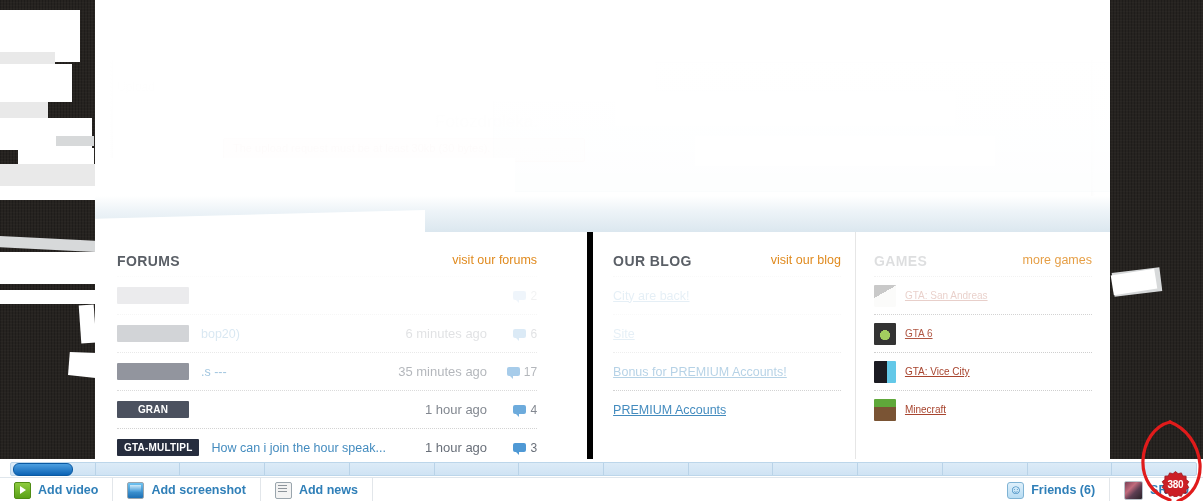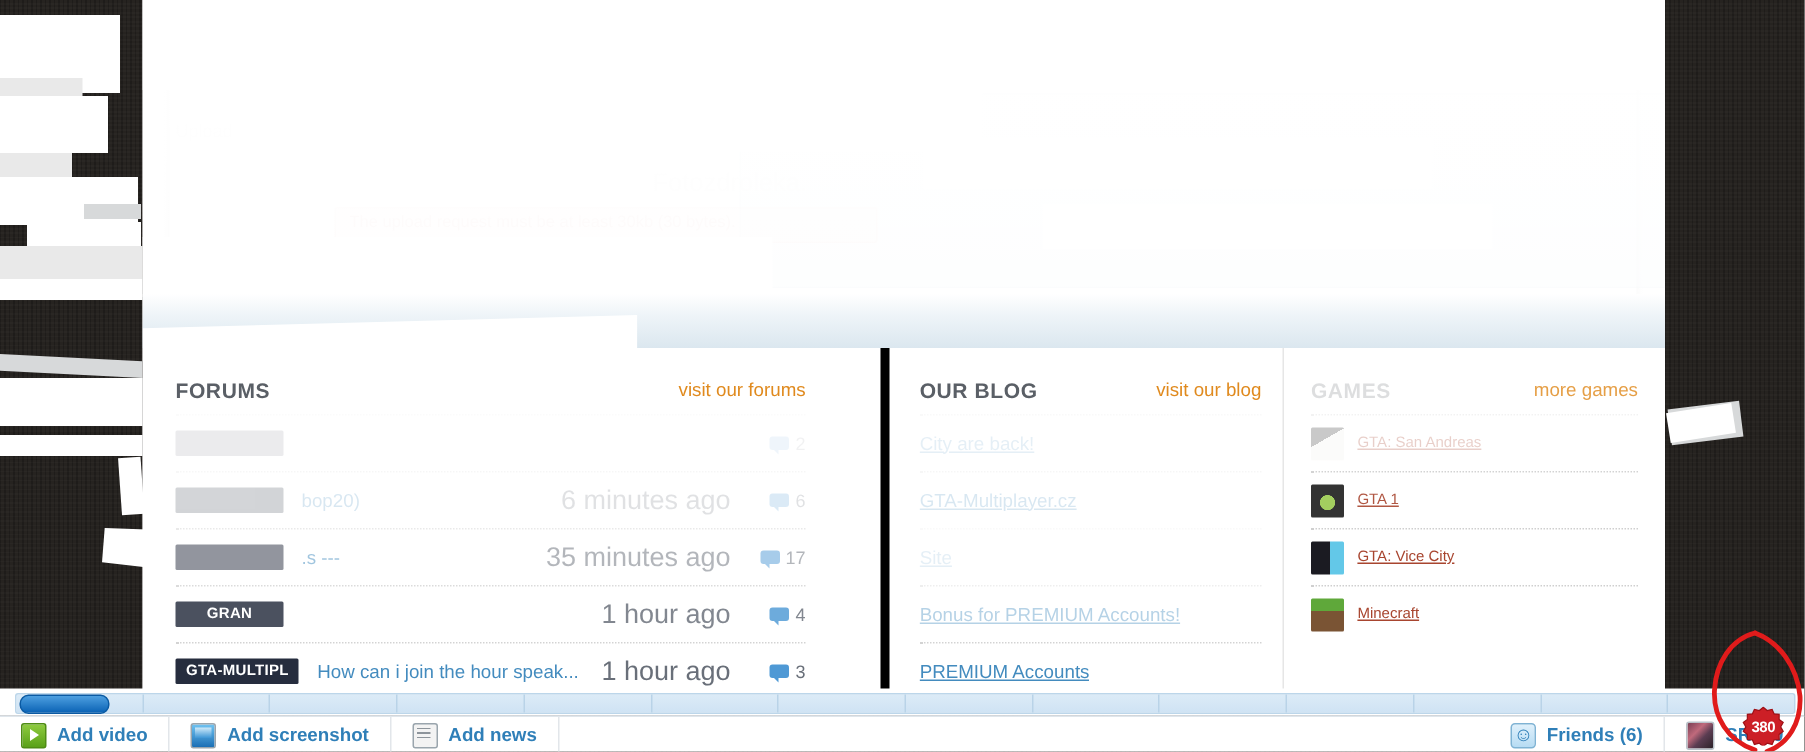--- a/index.html
+++ b/index.html
@@ -112,21 +112,21 @@
   .tag{
     flex:0 0 auto;min-width:58px;max-width:78px;height:17px;line-height:17px;
     background:#0f172a;color:#fff;font-size:10px;font-weight:bold;
     padding:0 7px;text-align:center;overflow:hidden;white-space:nowrap;
     border-radius:1px;letter-spacing:.2px;
   }
   .f-title{
     flex:1 1 auto;margin-left:12px;font-size:12.5px;color:#2f7fb8;
     white-space:nowrap;overflow:hidden;text-overflow:ellipsis;
   }
-  .f-time{flex:0 0 auto;font-size:18px;color:#59606b;margin-right:16px;white-space:nowrap;}
+  .f-time{flex:0 0 auto;font-size:13px;color:#59606b;margin-right:16px;white-space:nowrap;}
   .f-cm{flex:0 0 auto;width:34px;display:flex;align-items:center;gap:4px;justify-content:flex-end;}
   .bubble{
     width:13px;height:9px;background:#3d8fd1;border-radius:2px;position:relative;display:block;
   }
   .bubble:after{
     content:"";position:absolute;left:2px;bottom:-3px;
     border-left:4px solid transparent;border-right:0 solid transparent;
     border-top:4px solid #3d8fd1;
   }
   .f-cm-n{font-size:12px;color:#59606b;}
@@ -328,23 +328,20 @@
     </div>
 
     <div class="col col-blog">
       <div class="col-head">
         <span class="col-title">OUR BLOG</span>
         <a href="#" class="col-link">visit our blog</a>
       </div>
       <div class="b-row op12">
         <a href="#" class="b-title">City are back!</a>
       </div>
-      <div class="b-row op18">
-        <a href="#" class="b-title">GTA-Multiplayer.cz</a>
-      </div>
       <div class="b-row op12">
         <a href="#" class="b-title">Site</a>
       </div>
       <div class="b-row op35">
         <a href="#" class="b-title">Bonus for PREMIUM Accounts!</a>
       </div>
       <div class="b-row op90">
         <a href="#" class="b-title">PREMIUM Accounts</a>
       </div>
     </div>
@@ -354,21 +351,21 @@
         <span class="col-title dim">GAMES</span>
         <a href="#" class="col-link dim">more games</a>
       </div>
 
       <div class="g-row op25">
         <span class="g-ico" style="background:linear-gradient(150deg,#2b2b2b 0 38%,#f3f2ee 38% 100%);"></span>
         <a href="#" class="g-name">GTA: San Andreas</a>
       </div>
       <div class="g-row op90">
         <span class="g-ico" style="background:radial-gradient(circle at 50% 55%,#9ac94e 0 30%,#1d1d1d 32% 100%);"></span>
-        <a href="#" class="g-name">GTA 1</a>
+        <a href="#" class="g-name">GTA 6</a>
       </div>
       <div class="g-row">
         <span class="g-ico" style="background:linear-gradient(90deg,#1b1b22 0 58%,#63c8e8 58% 100%);"></span>
         <a href="#" class="g-name">GTA: Vice City</a>
       </div>
       <div class="g-row">
         <span class="g-ico" style="background:linear-gradient(180deg,#5fa83a 0 38%,#7a5434 38% 100%);"></span>
         <a href="#" class="g-name">Minecraft</a>
       </div>
     </div>

